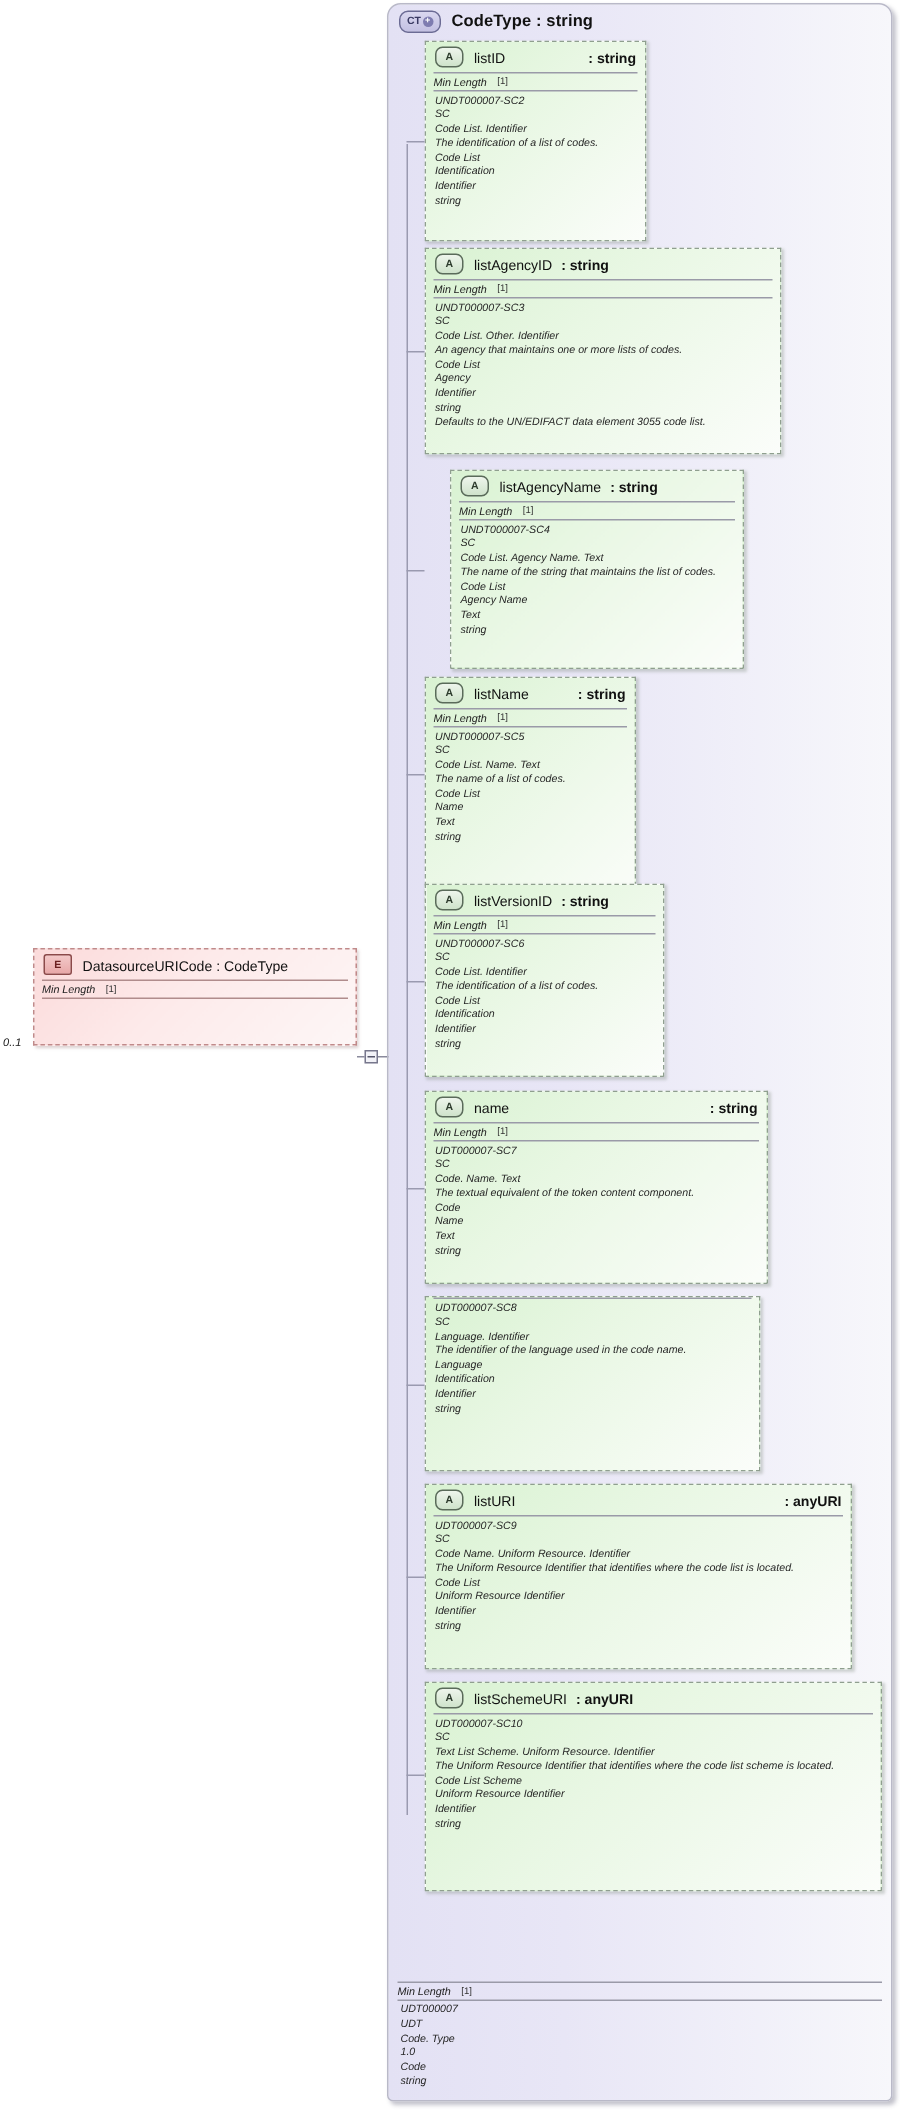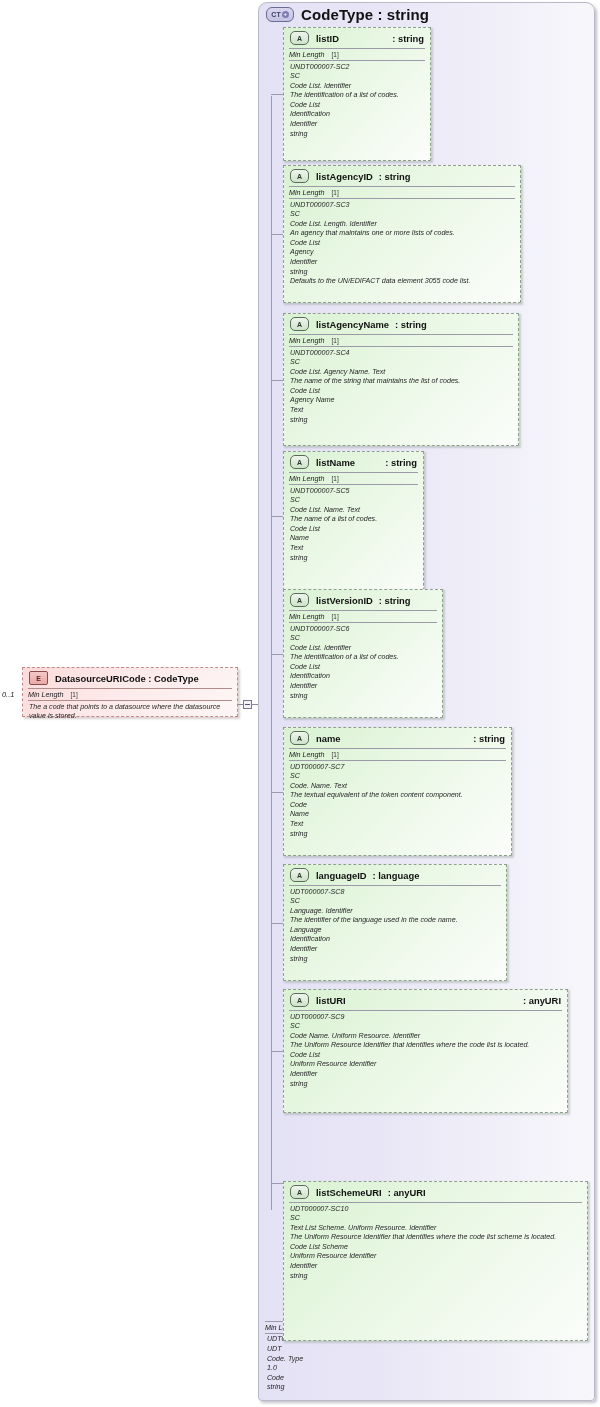--- a/index.html
+++ b/index.html
@@ -14,21 +14,21 @@
     position:absolute;left:258px;top:2px;width:337px;height:1399px;
     background:linear-gradient(to right,#e3e1f4 0%,#e8e6f6 35%,#f7f7fb 100%);
     border:1px solid #b9b9c8;border-radius:9px 9px 4px 4px;
     box-shadow:2px 2px 3px rgba(120,120,140,.45);
     box-sizing:border-box;
   }
   .ct-header{
     position:absolute;left:0;top:0;height:22px;width:100%;
     display:flex;align-items:center;padding-left:7px;box-sizing:border-box;
   }
-  .ct-title{font-size:15px;font-weight:bold;color:#111;margin-left:7px;letter-spacing:.1px;text-align:right;}
+  .ct-title{font-size:11px;font-weight:bold;color:#111;margin-left:7px;letter-spacing:.1px;text-align:right;}
   .icon-ct{
     width:26px;height:13px;border:1px solid #6b6b94;border-radius:6px;
     background:linear-gradient(to bottom,#d9d7ef,#c3c0e2);
     display:flex;align-items:center;justify-content:center;gap:1px;
     font-size:7px;font-weight:bold;color:#3a3a63;line-height:1;
   }
   .icon-ct .plusdot{
     width:7px;height:7px;border-radius:50%;background:#7e7cb0;color:#fff;
     font-size:6px;display:flex;align-items:center;justify-content:center;
     line-height:1;font-weight:bold;
@@ -49,42 +49,42 @@
   .attr-head{
     height:20px;display:flex;align-items:center;padding-left:6px;box-sizing:border-box;
   }
   .icon-a{
     width:17px;height:12px;border:1px solid #5a6b5a;border-radius:5px;
     background:linear-gradient(to bottom,#eef5ec,#cfe3cb);
     display:flex;align-items:center;justify-content:center;
     font-size:7px;font-weight:bold;color:#2c3a2c;line-height:1;flex:0 0 auto;
   }
   .attr-name{
-    font-size:9.4px;font-weight:bold;color:#111;margin-left:7px;
+    font-size:9.4px;font-weight:normal;color:#111;margin-left:7px;
     white-space:nowrap;
   }
   .attr-type{
     font-size:9.4px;font-weight:bold;color:#111;white-space:nowrap;
   }
   .facet-row{
     position:relative;height:11px;margin:0 5px;
     border-top:1px solid #9a9aa8;border-bottom:1px solid #9a9aa8;
     display:flex;align-items:center;
   }
   .facet-label{font-style:italic;font-size:7.2px;color:#222;}
   .facet-card{font-size:6.4px;color:#333;margin-left:7px;}
   .doc{
     padding:1.5px 6px 3px 6px;font-style:italic;font-size:7.1px;
     line-height:9.6px;color:#262626;
   }
   .doc div{white-space:normal;}
 
   
   .elem{
-    position:absolute;left:22px;top:667px;width:216px;height:50px;
+    position:absolute;left:22px;top:632px;width:216px;height:65px;
     box-sizing:border-box;border:1px dashed #c08a8a;
     background:linear-gradient(135deg,#fbdada 0%,#fdeaea 45%,#fdf6f6 100%);
     box-shadow:1.5px 1.5px 2px rgba(150,120,120,.35);
   }
   .icon-e{
     width:17px;height:12px;border:1px solid #8b4a4a;border-radius:2px;
     background:linear-gradient(to bottom,#f3c9c9,#e8a8a8);
     display:flex;align-items:center;justify-content:center;
     font-size:7px;font-weight:bold;color:#6b2020;line-height:1;flex:0 0 auto;
   }
@@ -117,23 +117,20 @@
 <div class="card">0..1</div>
 
 <div class="elem">
   <div class="attr-head">
     <span class="icon-e">E</span>
     <span class="attr-name">DatasourceURICode : CodeType</span>
   </div>
   <div class="facet-row">
     <span class="facet-label">Min Length</span>
     <span class="facet-card">[1]</span>
-  </div>
-  <div class="doc">
-    <div>The a code that points to a datasource where the datasource value is stored.</div>
   </div>
 </div>
 
 <div class="conn-line" style="left:238px;top:704px;width:13px;"></div>
 <div class="conn-btn" style="left:243px;top:700px;"></div>
 <div class="conn-line" style="left:252px;top:704px;width:20px;"></div>
 
 <div class="ct-box">
   <div class="ct-header">
     <span class="icon-ct">
@@ -189,30 +186,30 @@
         <span class="attr-name">listAgencyID</span>
         <span class="attr-type" style="margin-left: 6px;">: string</span>
       </div>
       <div class="facet-row">
         <span class="facet-label">Min Length</span>
         <span class="facet-card">[1]</span>
       </div>
       <div class="doc">
         <div>UNDT000007-SC3</div>
         <div>SC</div>
-        <div>Code List. Length. Identifier</div>
+        <div>Code List. Other. Identifier</div>
         <div>An agency that maintains one or more lists of codes.</div>
         <div>Code List</div>
         <div>Agency</div>
         <div>Identifier</div>
         <div>string</div>
         <div>Defaults to the UN/EDIFACT data element 3055 code list.</div>
       </div>
     </div>
-    <div class="attr" style="left: 283px; top: 313px; width: 236px; height: 133px;">
+    <div class="attr" style="left: 300px; top: 313px; width: 196px; height: 133px;">
       <div class="attr-head">
         <span class="icon-a">A</span>
         <span class="attr-name">listAgencyName</span>
         <span class="attr-type" style="margin-left: 6px;">: string</span>
       </div>
       <div class="facet-row">
         <span class="facet-label">Min Length</span>
         <span class="facet-card">[1]</span>
       </div>
       <div class="doc">
@@ -283,25 +280,20 @@
         <div>SC</div>
         <div>Code. Name. Text</div>
         <div>The textual equivalent of the token content component.</div>
         <div>Code</div>
         <div>Name</div>
         <div>Text</div>
         <div>string</div>
       </div>
     </div>
     <div class="attr" style="left: 283px; top: 864px; width: 224px; height: 117px;">
-      <div class="attr-head">
-        <span class="icon-a">A</span>
-        <span class="attr-name">languageID</span>
-        <span class="attr-type" style="margin-left: 6px;">: language</span>
-      </div>
       <div style="margin: 0px 5px; border-top: 1px solid rgb(154, 154, 168); height: 0px;"></div>
       <div class="doc">
         <div>UDT000007-SC8</div>
         <div>SC</div>
         <div>Language. Identifier</div>
         <div>The identifier of the language used in the code name.</div>
         <div>Language</div>
         <div>Identification</div>
         <div>Identifier</div>
         <div>string</div>
@@ -318,21 +310,21 @@
         <div>UDT000007-SC9</div>
         <div>SC</div>
         <div>Code Name. Uniform Resource. Identifier</div>
         <div>The Uniform Resource Identifier that identifies where the code list is located.</div>
         <div>Code List</div>
         <div>Uniform Resource Identifier</div>
         <div>Identifier</div>
         <div>string</div>
       </div>
     </div>
-    <div class="attr" style="left: 283px; top: 1181px; width: 305px; height: 160px;">
+    <div class="attr" style="left: 283px; top: 1121px; width: 305px; height: 140px;">
       <div class="attr-head">
         <span class="icon-a">A</span>
         <span class="attr-name">listSchemeURI</span>
         <span class="attr-type" style="margin-left: 6px;">: anyURI</span>
       </div>
       <div style="margin: 0px 5px; border-top: 1px solid rgb(154, 154, 168); height: 0px;"></div>
       <div class="doc">
         <div>UDT000007-SC10</div>
         <div>SC</div>
         <div>Text List Scheme. Uniform Resource. Identifier</div>

